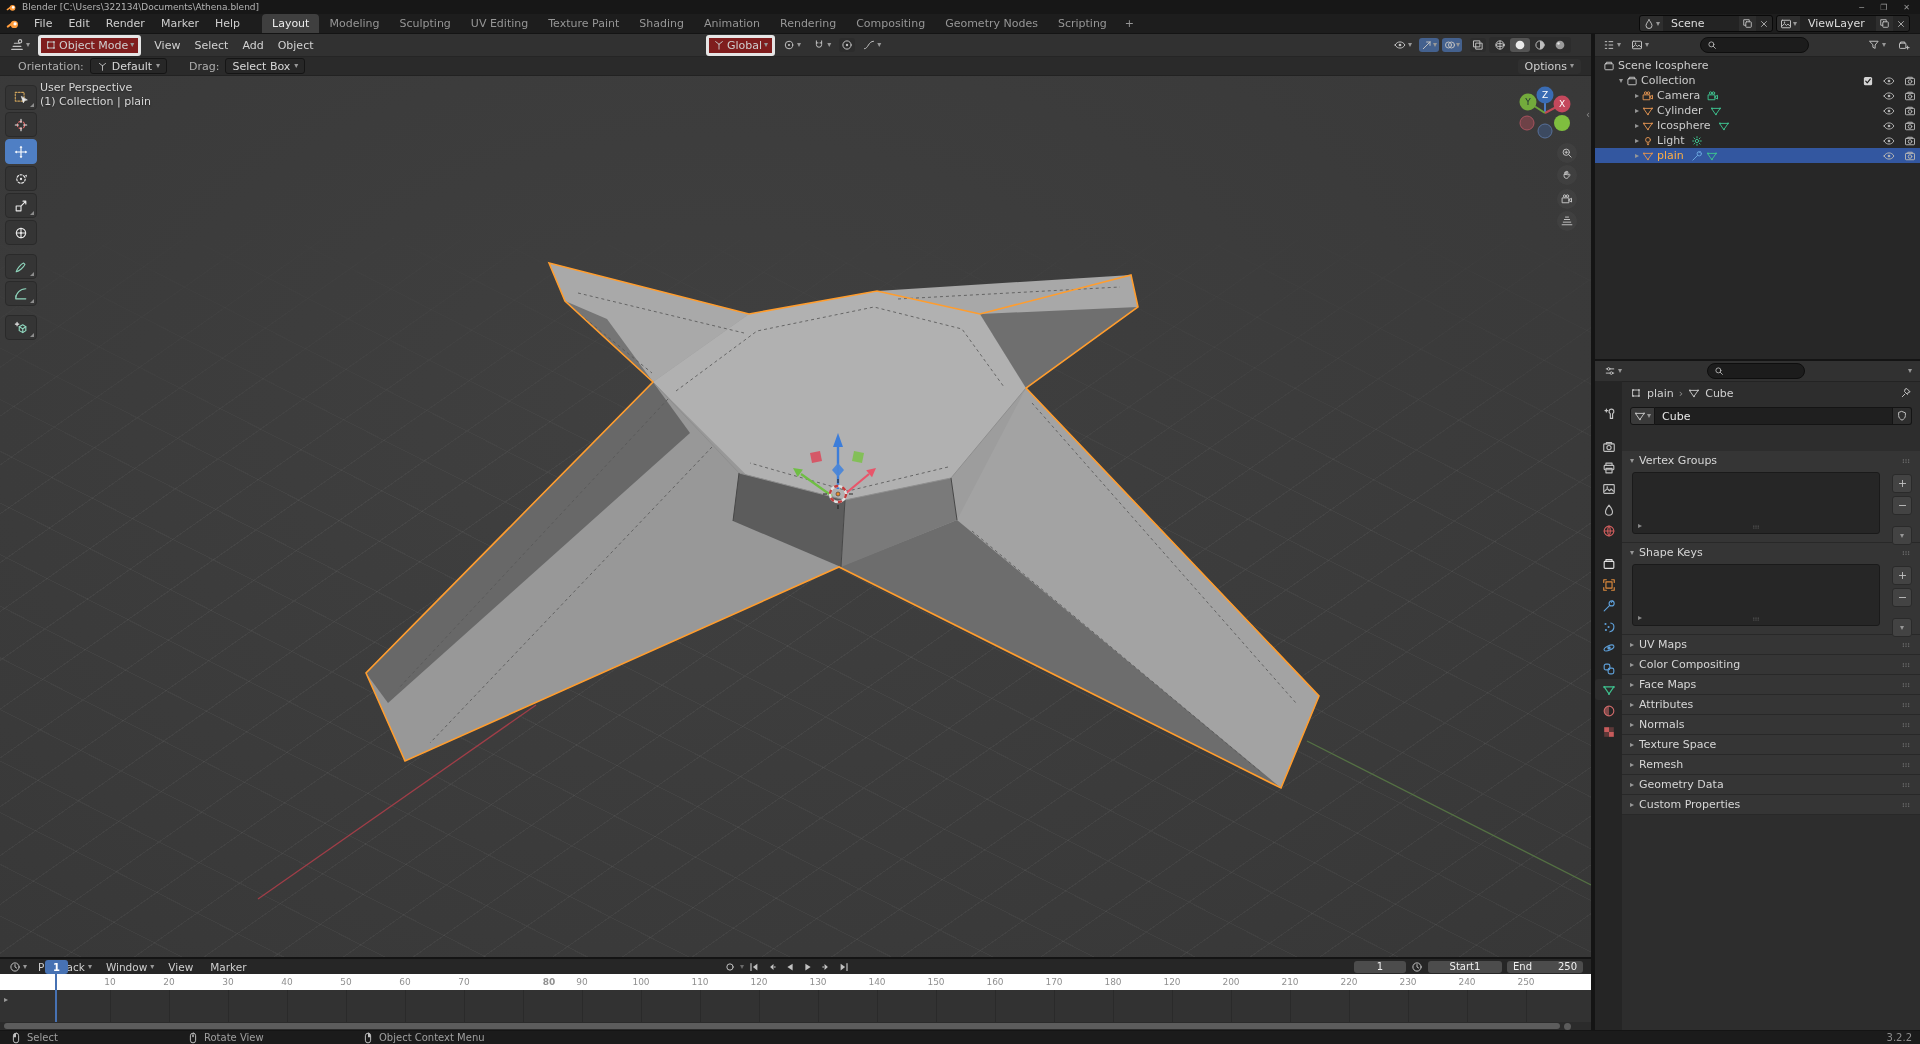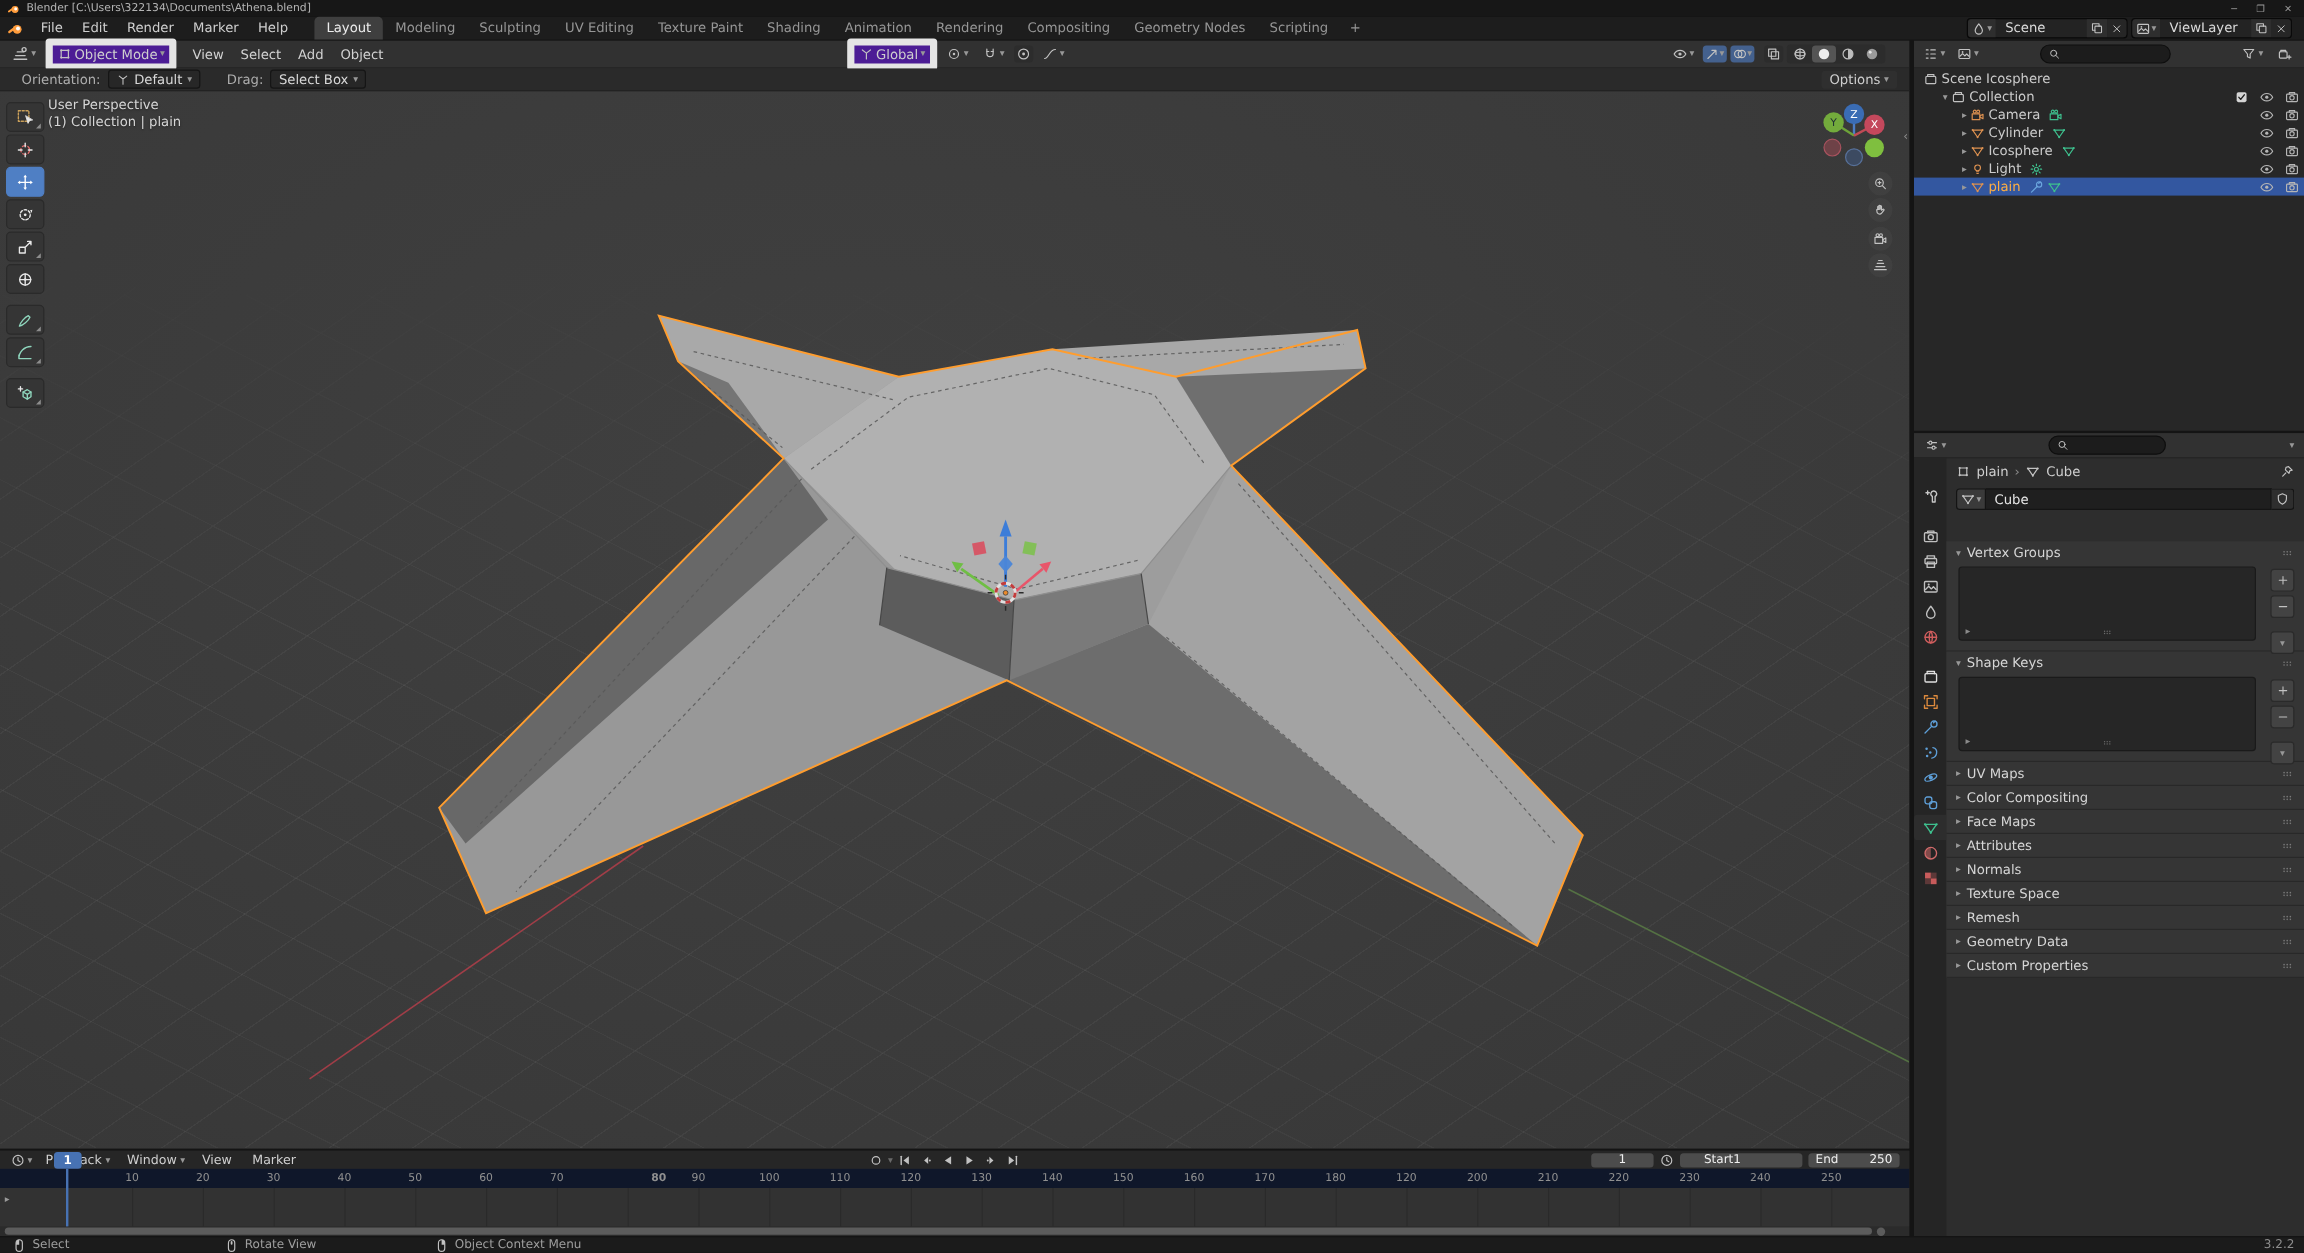--- a/index.html
+++ b/index.html
@@ -29,21 +29,21 @@
   .id-block{display:flex;align-items:center;background:#232323;border:1px solid #090909;border-radius:3px;height:15px}
   .id-block .ib-ic{display:flex;align-items:center;background:#2e2e2e;height:100%;padding:0 3px;border-radius:3px 0 0 3px;gap:1px}
   .id-block .ib-name{padding:0 8px;color:#dcdcdc;min-width:60px}
   .id-block .ib-btn{display:flex;align-items:center;padding:0 3px;height:100%;background:#2e2e2e;color:#b5b5b5}
   .id-block .ib-btn.dim{color:#5f5f5f;background:#262626;border-radius:0 3px 3px 0}
 
   
   #vp{left:0;top:34px;width:1591px;height:923px;background:#303030}
   .vp-header{height:22px;background:#313131;border-bottom:1px solid #252525;display:flex;align-items:center;padding:0 6px;position:relative;z-index:5}
   .hdr-btn{display:flex;align-items:center;gap:2px;padding:1px 4px;border-radius:3px;color:#cfcfcf}
-  .hdr-btn.field{background:#4c1d95;border:6px solid #e5e5e5}
+  .hdr-btn.field{background:#7f1d1d;border:3px solid #e5e5e5}
   .hdr-menu{padding:0 7px;color:#d2d2d2}
   .vp-center{position:absolute;left:706px;display:flex;align-items:center;gap:4px}
   .vp-rights{position:absolute;right:20px;display:flex;align-items:center;gap:3px}
   .tgl{display:flex;align-items:center;border-radius:3px;padding:1px 2px;background:#2c2c2c}
   .tgl.on{background:#44618e}
   .shade-grp{display:flex;background:#2c2c2c;border-radius:3px;padding:1px}
   .shade-btn{display:flex;align-items:center;padding:1px 4px;border-radius:3px}
   .shade-btn.on{background:#545454}
   .vp-tools{height:18px;background:#2a2a2a;display:flex;align-items:center;position:relative;z-index:5;border-bottom:1px solid #222}
   .vp-tools .lbl{color:#aeaeae;margin-left:18px}
@@ -116,21 +116,21 @@
   .sq-btn.space{margin-top:8px}
 
   
   #timeline{left:0;top:959px;width:1591px;height:71px;background:#2f2f2f}
   .tl-header{height:15px;background:#262626;display:flex;align-items:center;padding:0 5px;position:relative;font-size:10.5px}
   .tl-menu{padding:0 7px;display:flex;align-items:center;gap:3px;color:#cfcfcf}
   .transport{position:absolute;left:722px;display:flex;align-items:center;gap:2px}
   .tp-btn{display:flex;align-items:center;justify-content:center;width:16px;height:13px;color:#d4d4d4}
   .tl-fields{position:absolute;right:8px;display:flex;gap:5px;align-items:center}
   .tl-field{background:#4c4c4c;border-radius:3px;height:12px;display:flex;align-items:center;justify-content:center;color:#f0f0f0;font-size:10px}
-  .ruler{position:absolute;top:15px;left:0;right:0;height:16px;background:#0f172a;border-bottom:1px solid #242424}
+  .ruler{position:absolute;top:15px;left:0;right:0;height:16px;background:#ffffff;border-bottom:1px solid #242424}
   .tick{position:absolute;top:3px;transform:translateX(-50%);color:#909090;font-size:9px}
   .track{position:absolute;top:31px;left:0;right:0;height:32px;background:#323232}
   .track .vline{position:absolute;top:0;bottom:0;width:1px;background:rgba(0,0,0,.14)}
   .playhead-badge{position:absolute;left:45px;top:1px;width:23px;height:14px;background:#4772b3;border-radius:3px;
     color:#fff;font-size:10px;font-weight:bold;display:flex;align-items:center;justify-content:center;z-index:3}
   .playhead-line{position:absolute;left:55px;top:15px;height:48px;width:2px;background:#4772b3;z-index:2}
   .tl-scroll{position:absolute;left:0;right:0;top:63px;height:8px;background:#2b2b2b;display:flex;align-items:center}
   .tl-thumb{position:absolute;left:4px;width:1556px;height:6px;background:#5c5c5c;border-radius:3px}
   .tl-thumb-dot{position:absolute;left:1564px;width:7px;height:7px;border-radius:50%;background:#5c5c5c}
   .tl-expander{position:absolute;left:4px;top:36px;color:#9a9a9a;font-size:8px}
@@ -1445,21 +1445,21 @@
         </span>
     </div>
     <div class="tl-fields">
       <span class="tl-field" style="width:52px">1</span>
       <span class="ic ic12">
           <svg viewBox="0 0 16 16" fill="none" stroke="currentColor" stroke-width="1.3" stroke-linecap="round" stroke-linejoin="round">
             <circle cx="8" cy="8" r="5.5"></circle>
             <path d="M8 4.8V8l2.2 1.4"></path>
           </svg>
         </span>
-      <span class="tl-field" style="width:62px;justify-content:flex-start;padding:0 20px">
+      <span class="tl-field" style="width:62px;justify-content:center;padding:0 6px">
         <span>Start</span>
           <span>1</span>
       </span>
       <span class="tl-field" style="width:64px;justify-content:space-between;padding:0 6px">
         <span>End</span>
           <span>250</span>
       </span>
     </div>
   </div>
   <div class="ruler" id="tl-ruler">

